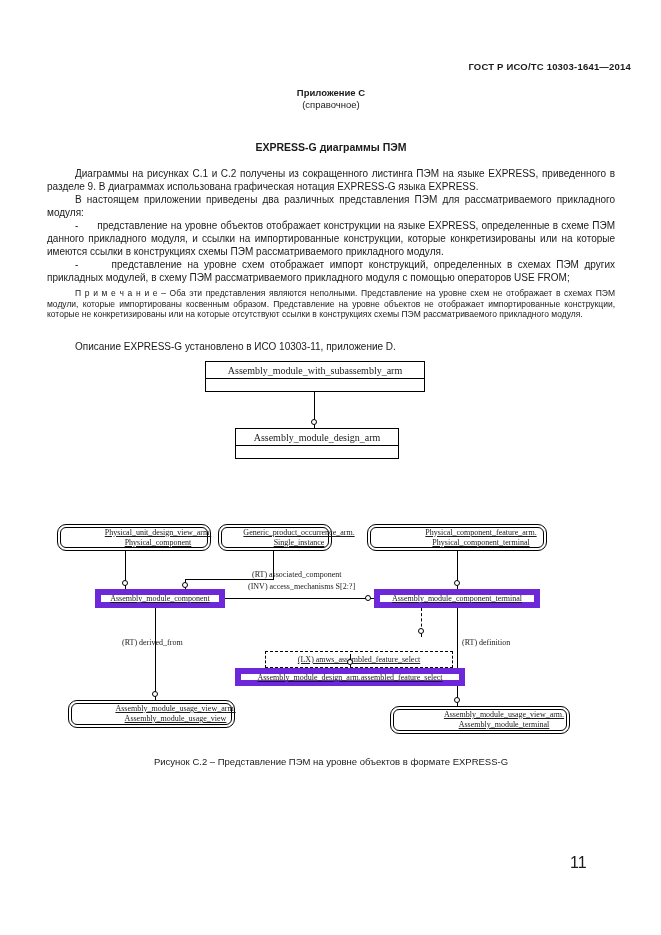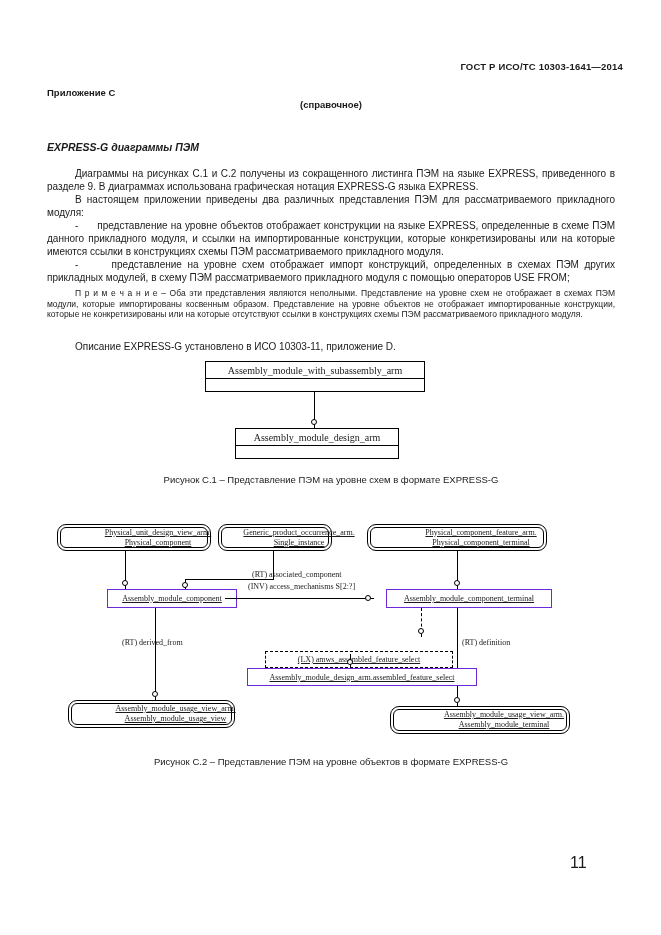--- a/index.html
+++ b/index.html
@@ -2,46 +2,46 @@
 <html><head>
 <meta charset="utf-8">
 <style>
   * { margin:0; padding:0; box-sizing:border-box; }
   html,body { background:#e8e8e8; }
   .page {
     position:relative; width:661px; height:935px; margin:0 auto;
     background:#ffffff; color:#1a1a1a; overflow:hidden;
     font-family:"Liberation Sans", sans-serif;
   }
-  .doc-number { position:absolute; top:61px; right:38px; font-size:9.5px; font-weight:bold; letter-spacing:0.2px; }
-  .annex-title { position:absolute; top:87px; left:47px; width:568px; text-align:left; font-size:9.5px; font-weight:bold; }
-  .annex-subtitle { position:absolute; top:99px; left:47px; width:568px; text-align:center; font-size:9.5px; font-weight:bold; }
-  .section-title { position:absolute; top:141px; left:47px; width:568px; text-align:left; font-size:10.5px; font-weight:bold;font-style:italic; }
+  .doc-number { position:absolute; top:61px; right:30px; font-size:9.5px; font-weight:bold; letter-spacing:0.2px; }
+  .annex-title { position:absolute; top:87px; left:47px; width:568px; text-align:center; font-size:9.5px; font-weight:bold; }
+  .annex-subtitle { position:absolute; top:99px; left:47px; width:568px; text-align:center; font-size:9.5px; font-weight:normal; }
+  .section-title { position:absolute; top:141px; left:47px; width:568px; text-align:center; font-size:10.5px; font-weight:bold; }
   .text-block { position:absolute; top:167px; left:47px; width:568px; }
   .para { font-size:10px; line-height:13px; text-align:justify; text-indent:28px; }
   .note { font-size:8.5px; line-height:10.5px; text-align:justify; text-indent:28px; margin:4px 0 20px 0; }
 
   .fig { position:absolute; left:0; width:661px; }
   .fig1 { top:361px; height:100px;padding-left:40px; }
   .fig2 { top:520px; height:220px; }
 
   .schema-box { position:absolute; height:31px; border:1px solid #000; background:#fff; }
   .schema-name { height:17px; border-bottom:1px solid #000; display:flex; align-items:center; justify-content:center;
                  font-family:"Liberation Serif", serif; font-size:10px; white-space:nowrap; }
   .schema-body { height:12px; }
 
   .eref { position:absolute; border:1px solid #000; border-radius:9px; padding:2px; background:#fff; }
   .eref-inner { width:100%; height:100%; border:1px solid #000; border-radius:6px;
                 display:flex; flex-direction:column; align-items:center; justify-content:center; }
   .eref-line { font-family:"Liberation Serif", serif; font-size:8px; line-height:10px;
                text-decoration:underline; white-space:nowrap;margin-left:48px; }
 
-  .ent { position:absolute; border:1px solid #6d28d9; background:#fff;
+  .ent { position:absolute; border:6px solid #6d28d9; background:#fff;
          display:flex; align-items:center; justify-content:center;
-         font-family:"Liberation Serif", serif; font-size:8px; text-decoration:underline; white-space:nowrap;margin-left:12px; }
+         font-family:"Liberation Serif", serif; font-size:8px; text-decoration:underline; white-space:nowrap; }
   .dash-box { position:absolute; border:1px dashed #000; background:#fff;
          display:flex; align-items:center; justify-content:center;
          font-family:"Liberation Serif", serif; font-size:8px; text-decoration:underline; white-space:nowrap; }
 
   .vl { position:absolute; width:1px; background:#000; }
   .hl { position:absolute; height:1px; background:#000; }
   .vl-dash { position:absolute; width:0; border-left:1px dashed #000; }
   .circle { position:absolute; width:6px; height:6px; border:1px solid #000; border-radius:50%; background:#fff; }
 
   .rel-label { position:absolute; font-family:"Liberation Serif", serif; font-size:8px; white-space:nowrap; }
@@ -73,21 +73,20 @@
       <div class="schema-name">Assembly_module_with_subassembly_arm</div>
       <div class="schema-body"></div>
     </div>
     <div class="vl" style="left:314px; top:31px; height:36px;"></div>
     <div class="circle" style="left:311px; top:58px;"></div>
     <div class="schema-box" style="left:235px; top:67px; width:164px;">
       <div class="schema-name">Assembly_module_design_arm</div>
       <div class="schema-body"></div>
     </div>
   </div>
-  <div class="caption" style="top:474px;">Рисунок С.1 –  Представление ПЭМ на уровне схем в формате EXPRESS-G</div>
 
   <div class="fig fig2">
 
     <div class="eref" style="left:57px; top:4px; width:154px; height:27px;">
       <div class="eref-inner">
         <div class="eref-line">Physical_unit_design_view_arm.</div>
         <div class="eref-line">Physical_component</div>
       </div>
     </div>
     <div class="eref" style="left:367px; top:4px; width:180px; height:27px;">

